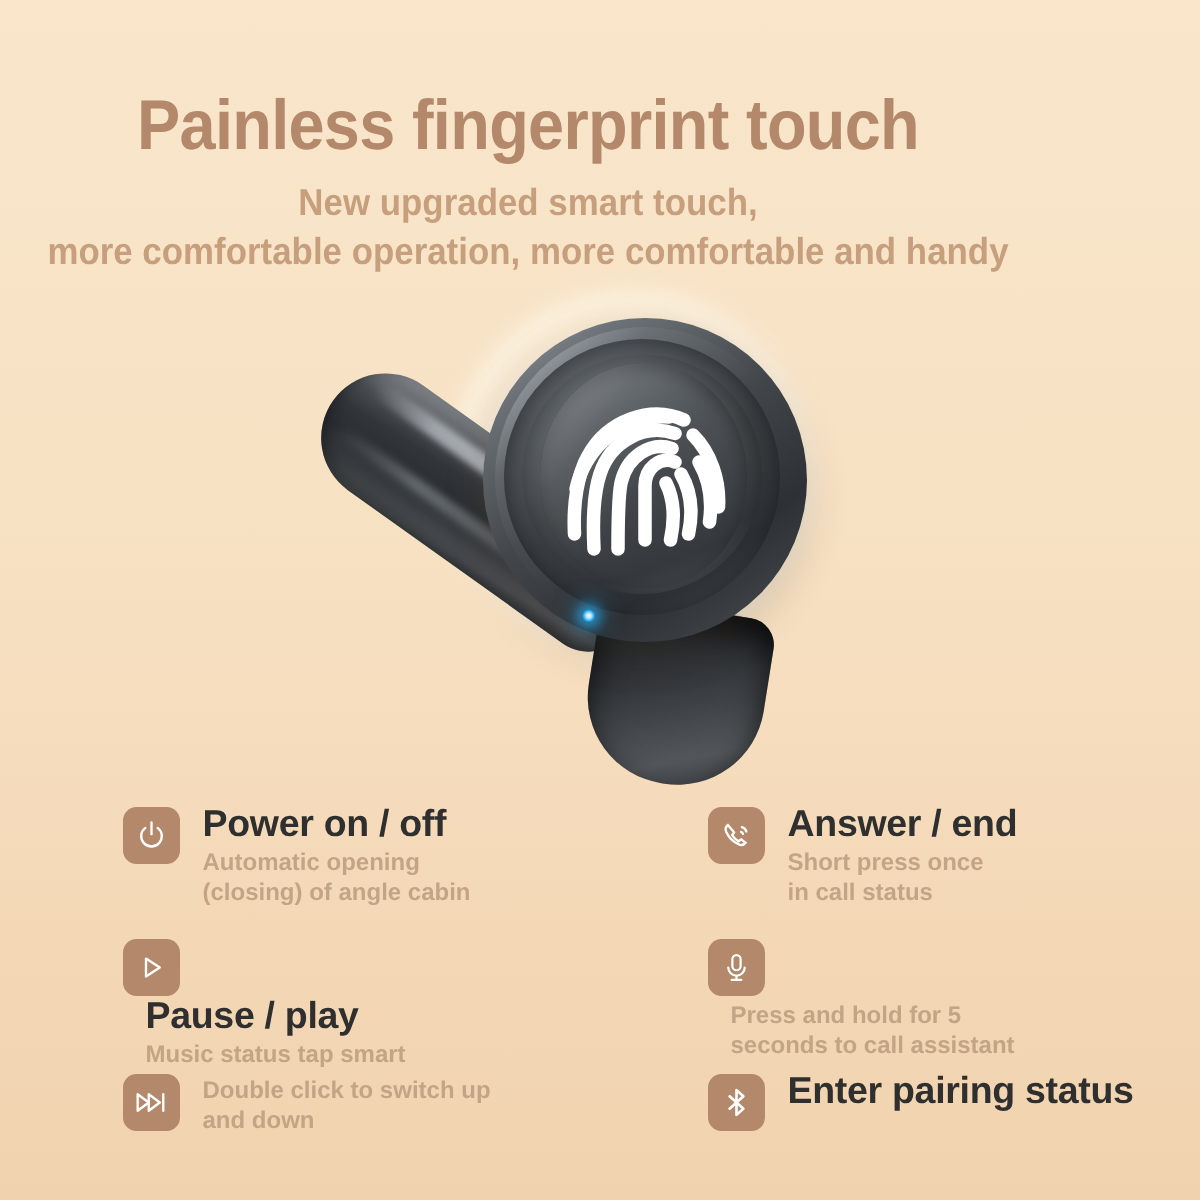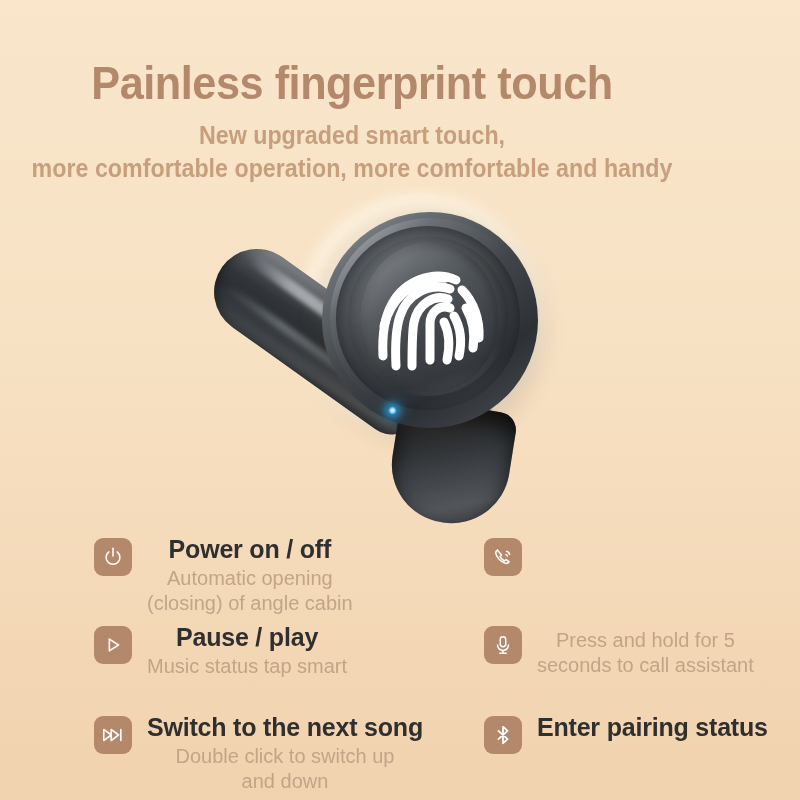--- a/index.html
+++ b/index.html
@@ -191,36 +191,35 @@
     left: 388px; top: 256px;
     width: 9px; height: 9px;
     border-radius: 50%;
     background: radial-gradient(circle, #ffffff 0%, #aee6ff 28%, #2196d8 60%, #0f6fa8 100%);
     box-shadow: 0 0 7px 3px rgba(40,160,225,0.75), 0 0 14px 6px rgba(40,160,225,0.35);
   }
 
   
   #features {
     position: absolute;
-    left: 16px; top: 528px;
+    left: 4px; top: 528px;
     width: 717px;
     height: 272px;
-    text-align: center;
   }
   .feature-col { position: absolute; top: 0; }
   #col-left  { left: 78px;  width: 380px; }
   #col-right { left: 468px; width: 330px; }
 
   .feature-row {
     position: absolute;
     display: flex;
     align-items: flex-start;
   }
   .row-0 { top: 8px; }
-  .row-1 { top: 96px; }
+  .row-1 { top: 96px; flex-direction: column; }
   .row-2 { top: 186px; }
 
   .badge {
     width: 38px; height: 38px;
     flex: 0 0 38px;
     border-radius: 9px;
     background: #b4886a;
     display: flex;
     align-items: center;
     justify-content: center;
@@ -232,24 +231,25 @@
   .feature-title {
     font-size: 25px;
     font-weight: bold;
     color: #2f2f2f;
     line-height: 1.05;
     white-space: nowrap;
     letter-spacing: -0.2px;
   }
   .feature-desc {
     margin-top: 4px;
-    font-size: 20px;
+    font-size: 16px;
     color: #c3a487;
     line-height: 1.26;
     white-space: pre-line;
+    font-weight: bold;
   }
 </style>
 </head>
 <body>
 
 <div id="page">
 
   <div id="header">
     <div id="title">Painless fingerprint touch</div>
     <div id="subtitle">
@@ -331,38 +331,40 @@
 
       <div class="feature-row row-2">
         <div class="badge">
           <svg width="24" height="24" viewBox="0 0 26 24" fill="none" stroke="#fff" stroke-width="1.7" stroke-linejoin="round" stroke-linecap="round">
             <path d="M3 6 L11 12 L3 18 Z"></path>
             <path d="M11 6 L19 12 L11 18 Z"></path>
             <line x1="21.5" y1="6" x2="21.5" y2="18"></line>
           </svg>
         </div>
         <div class="feature-text">
-          <div class="feature-title">Switch to the next song</div>
           <div class="feature-desc">Double click to switch up
 and down</div>
         </div>
       </div>
     </div>
 
     <div class="feature-col" id="col-right">
 
       <div class="feature-row row-0">
         <div class="badge">
           <svg width="23" height="23" viewBox="0 0 24 24" fill="none" stroke="#fff" stroke-width="1.6" stroke-linecap="round">
             <path d="M5.5 4.2c-1.6 1.2-2 3-1.1 4.9 1.6 3.6 4.9 6.9 8.5 8.5 1.9.9 3.7.5 4.9-1.1l-3-2.3-2 1.3a14 14 0 0 1-4.3-4.3l1.3-2z"></path>
             <path d="M15.2 5.6a4.2 4.2 0 0 1 3.1 3.1"></path>
             <path d="M14.6 9a2 2 0 0 1 1.4 1.4"></path>
           </svg>
         </div>
         <div class="feature-text">
+          <div class="feature-title">Answer / end</div>
+          <div class="feature-desc">Short press once
+in call status</div>
         </div>
       </div>
 
       <div class="feature-row row-1">
         <div class="badge">
           <svg width="22" height="22" viewBox="0 0 24 24" fill="none" stroke="#fff" stroke-width="1.6" stroke-linecap="round">
             <rect x="9" y="3" width="6" height="11" rx="3"></rect>
             <path d="M6 12a6 6 0 0 0 12 0"></path>
             <line x1="12" y1="18" x2="12" y2="21"></line>
             <line x1="8.5" y1="21" x2="15.5" y2="21"></line>

